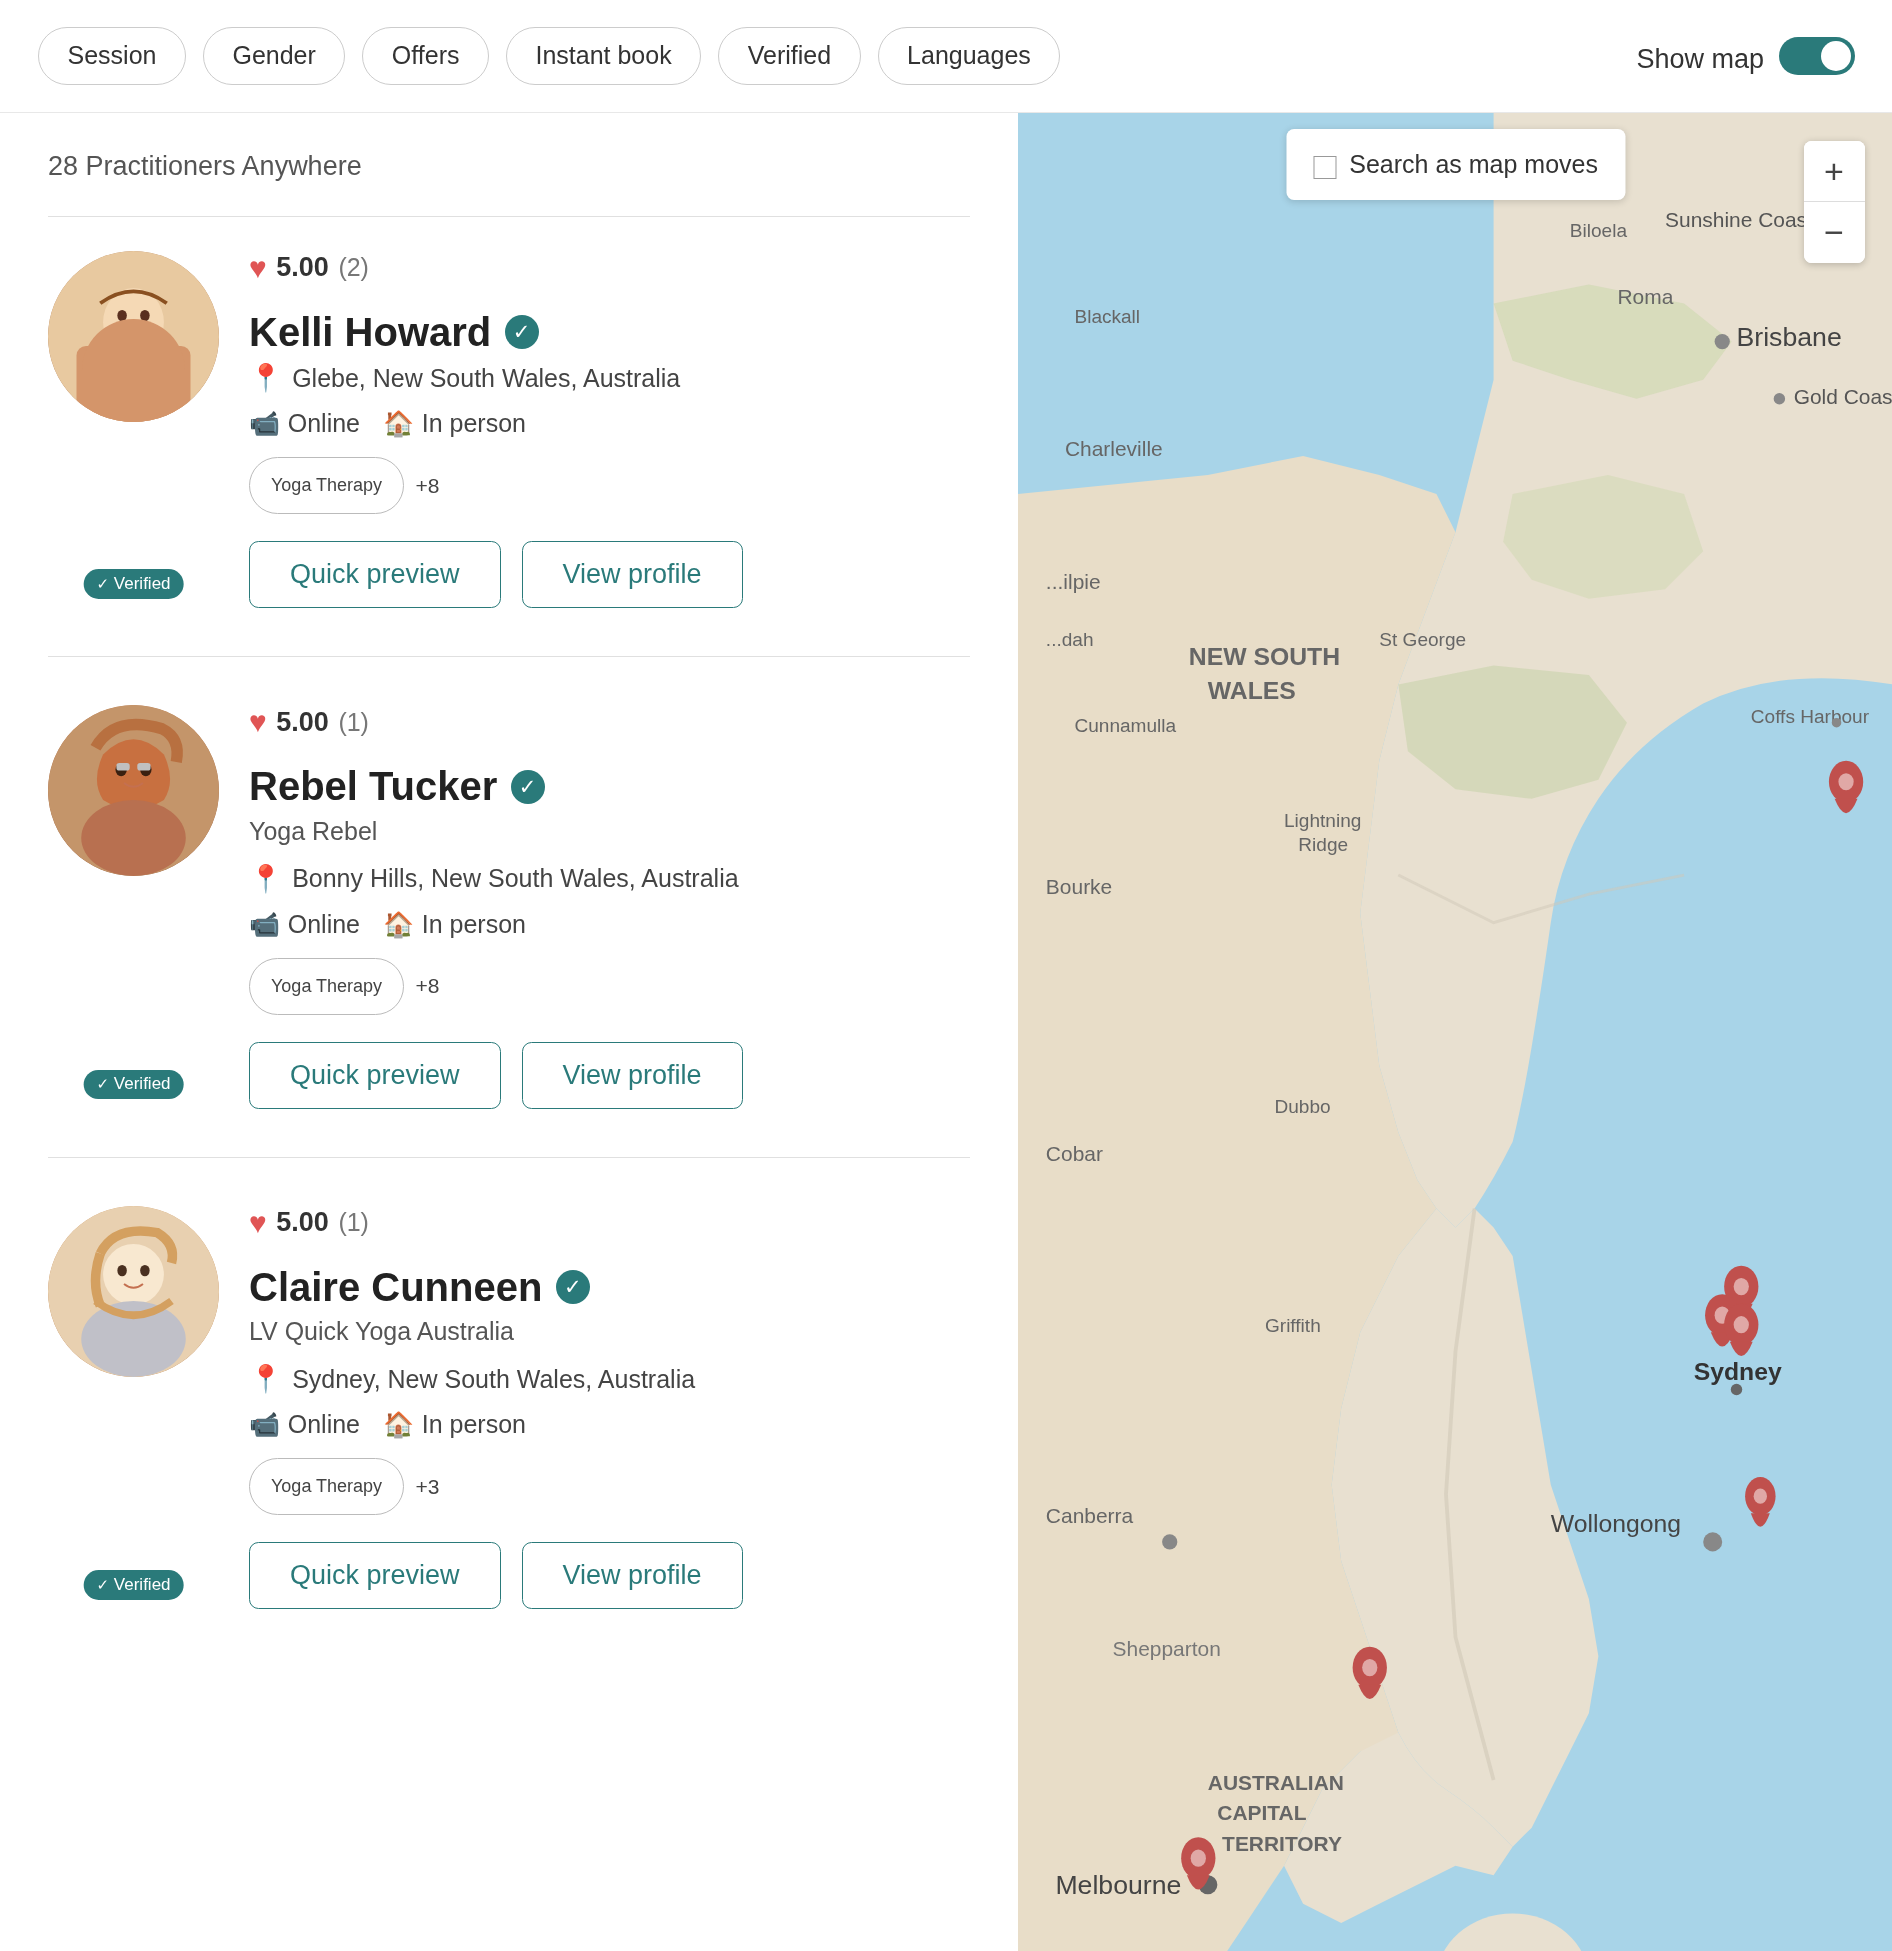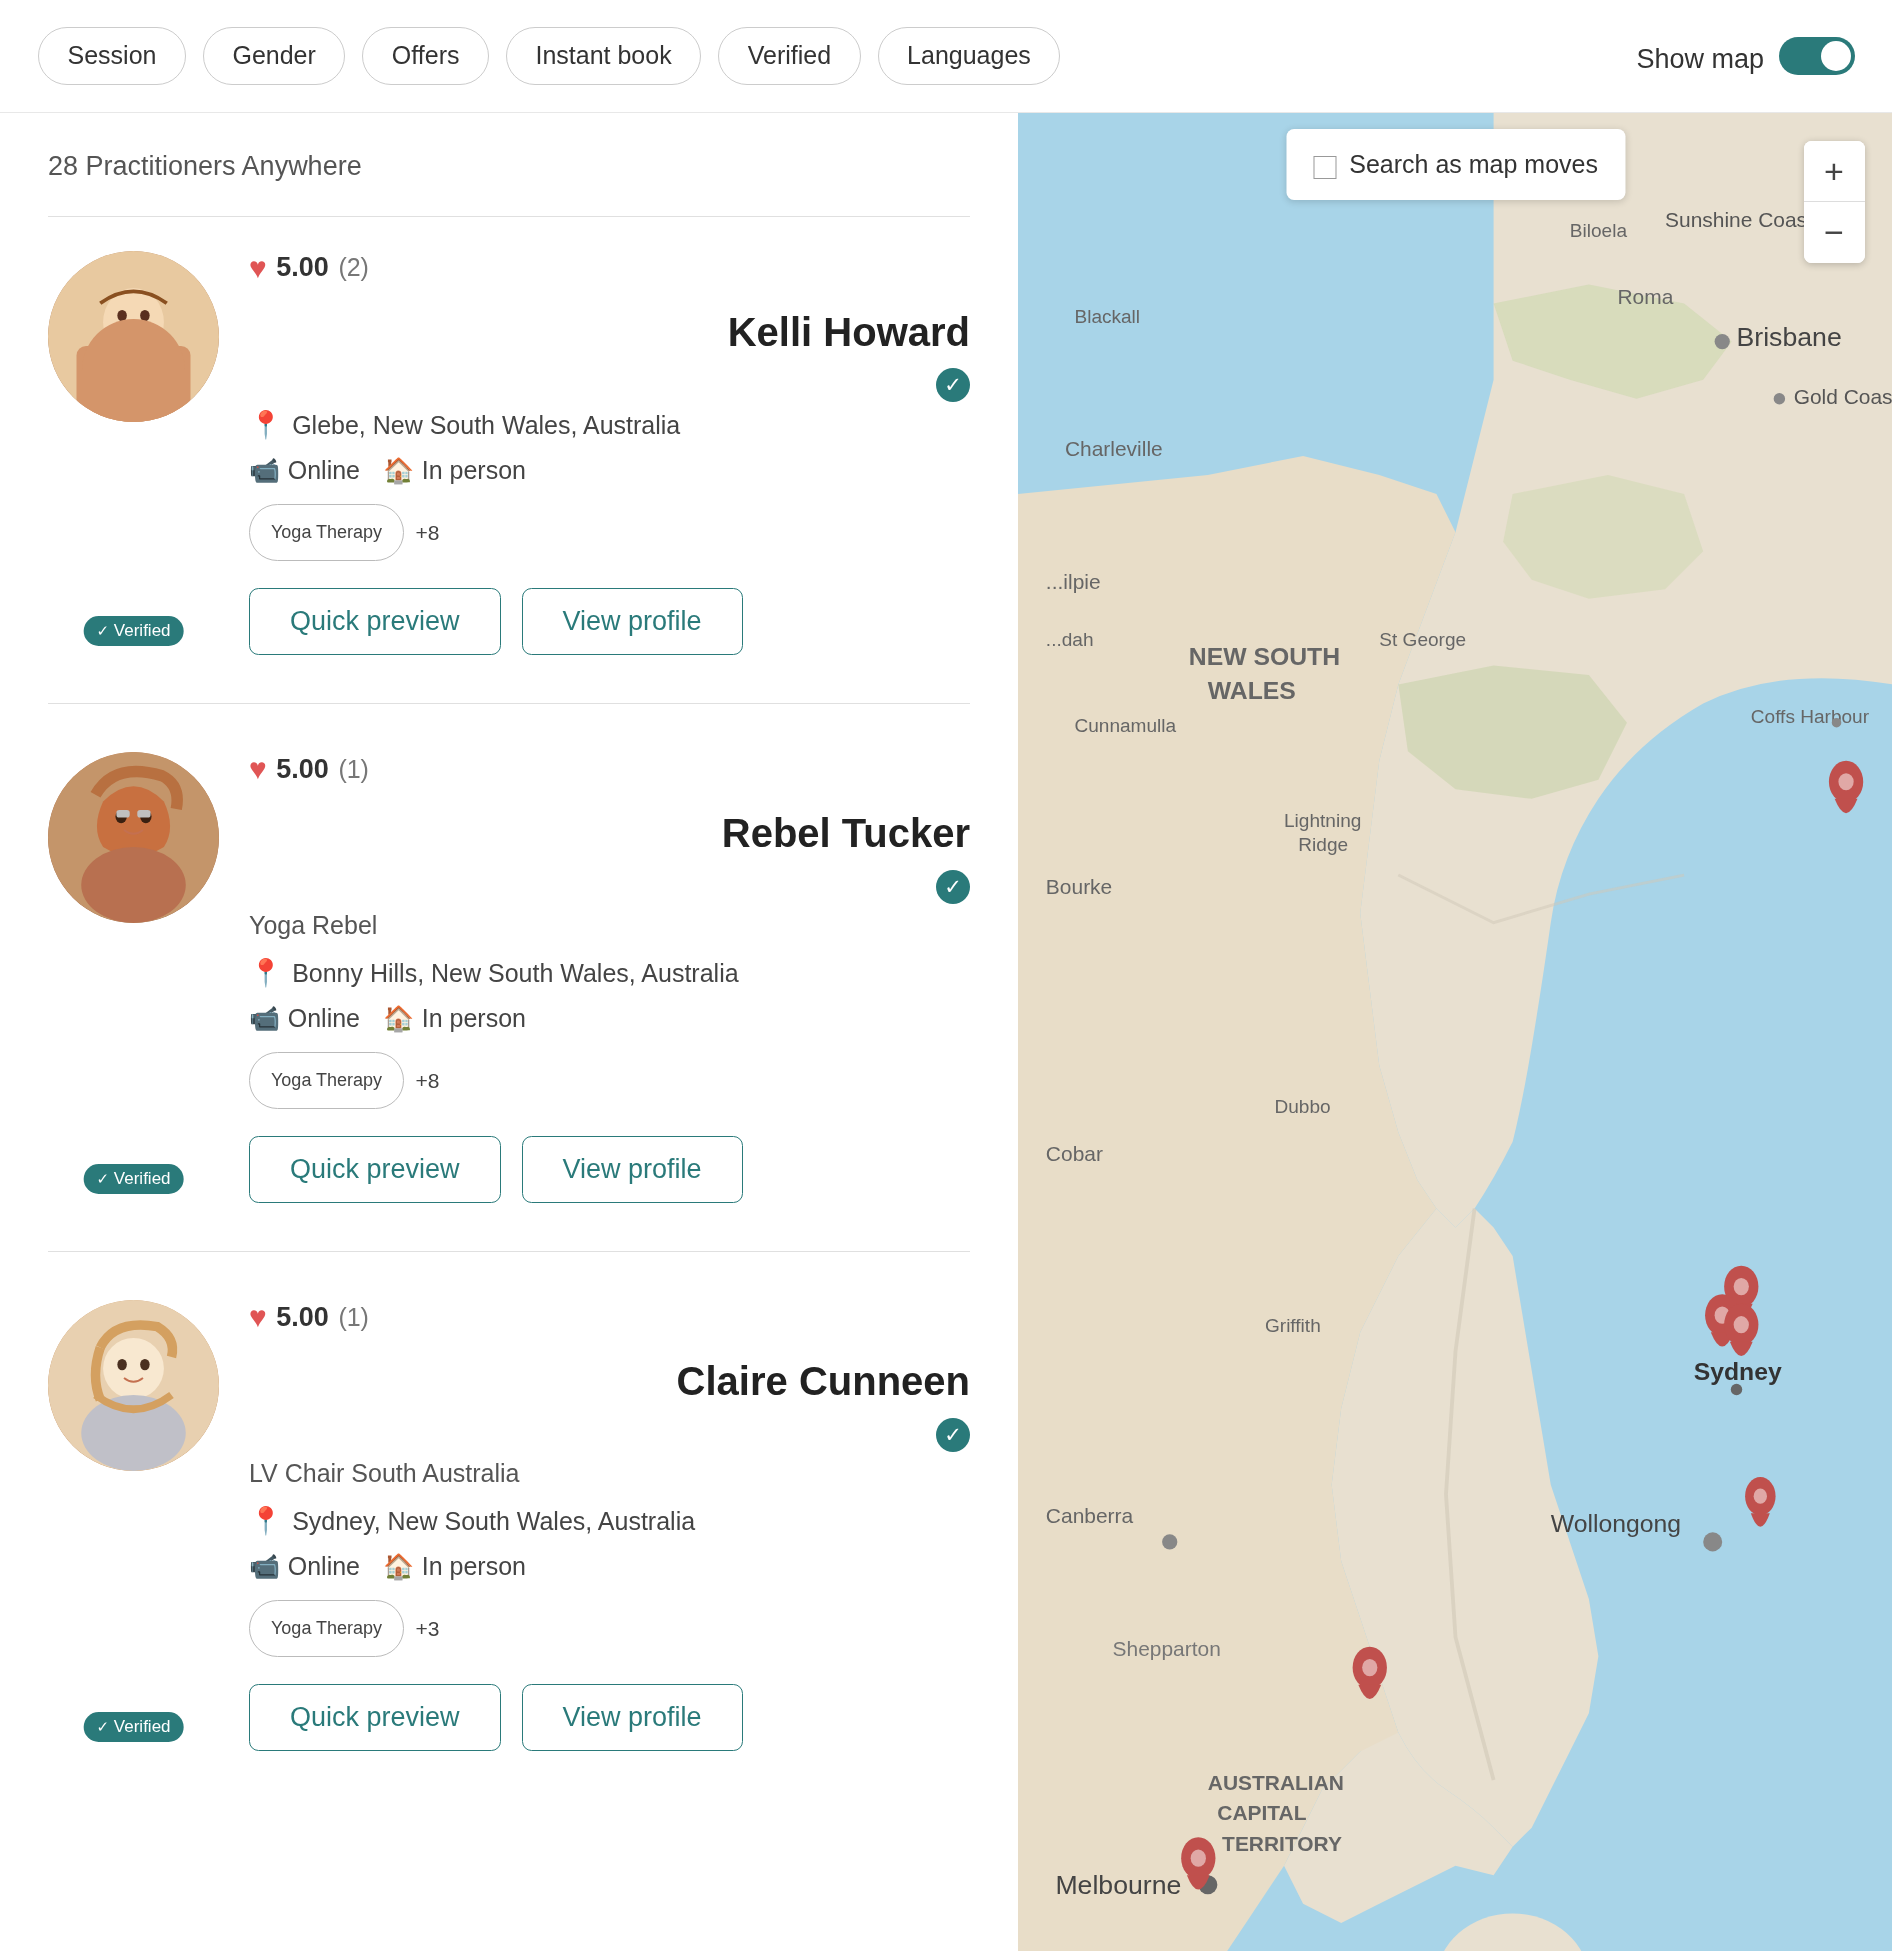--- a/index.html
+++ b/index.html
@@ -155,24 +155,23 @@
     .verified-badge::before {
       content: '✓';
       font-size: 15px;
     }
 
     .card-info {
       flex: 1;
     }
     .card-name-row {
       display: flex;
-      align-items: flex-end;
+      align-items: center;
       gap: 13.3px;
       margin-bottom: 7.6px;
-      flex-direction: column;
     }
     .card-name {
       font-size: 40px;
       font-weight: 700;
       color: #222;
     }
     .verified-icon {
       width: 34px;
       height: 34px;
       background: #2a7a7a;
@@ -498,21 +497,21 @@
         <div class="card-info">
           <div class="rating-row">
             <span class="heart-icon">♥</span>
             <span class="rating-text">5.00</span>
             <span class="rating-count">(1)</span>
           </div>
           <div class="card-name-row">
             <span class="card-name">Claire Cunneen</span>
             <div class="verified-icon">✓</div>
           </div>
-          <div class="card-subtitle">LV Chair South Australia</div>
+          <div class="card-subtitle">LV Quick Yoga Australia</div>
           <div class="card-location">
             <span class="location-icon">📍</span>
             <span>Sydney, New South Wales, Australia</span>
           </div>
           <div class="card-modes">
             <div class="mode-item">
               <span class="mode-icon">📹</span>
               <span>Online</span>
             </div>
             <div class="mode-item">

